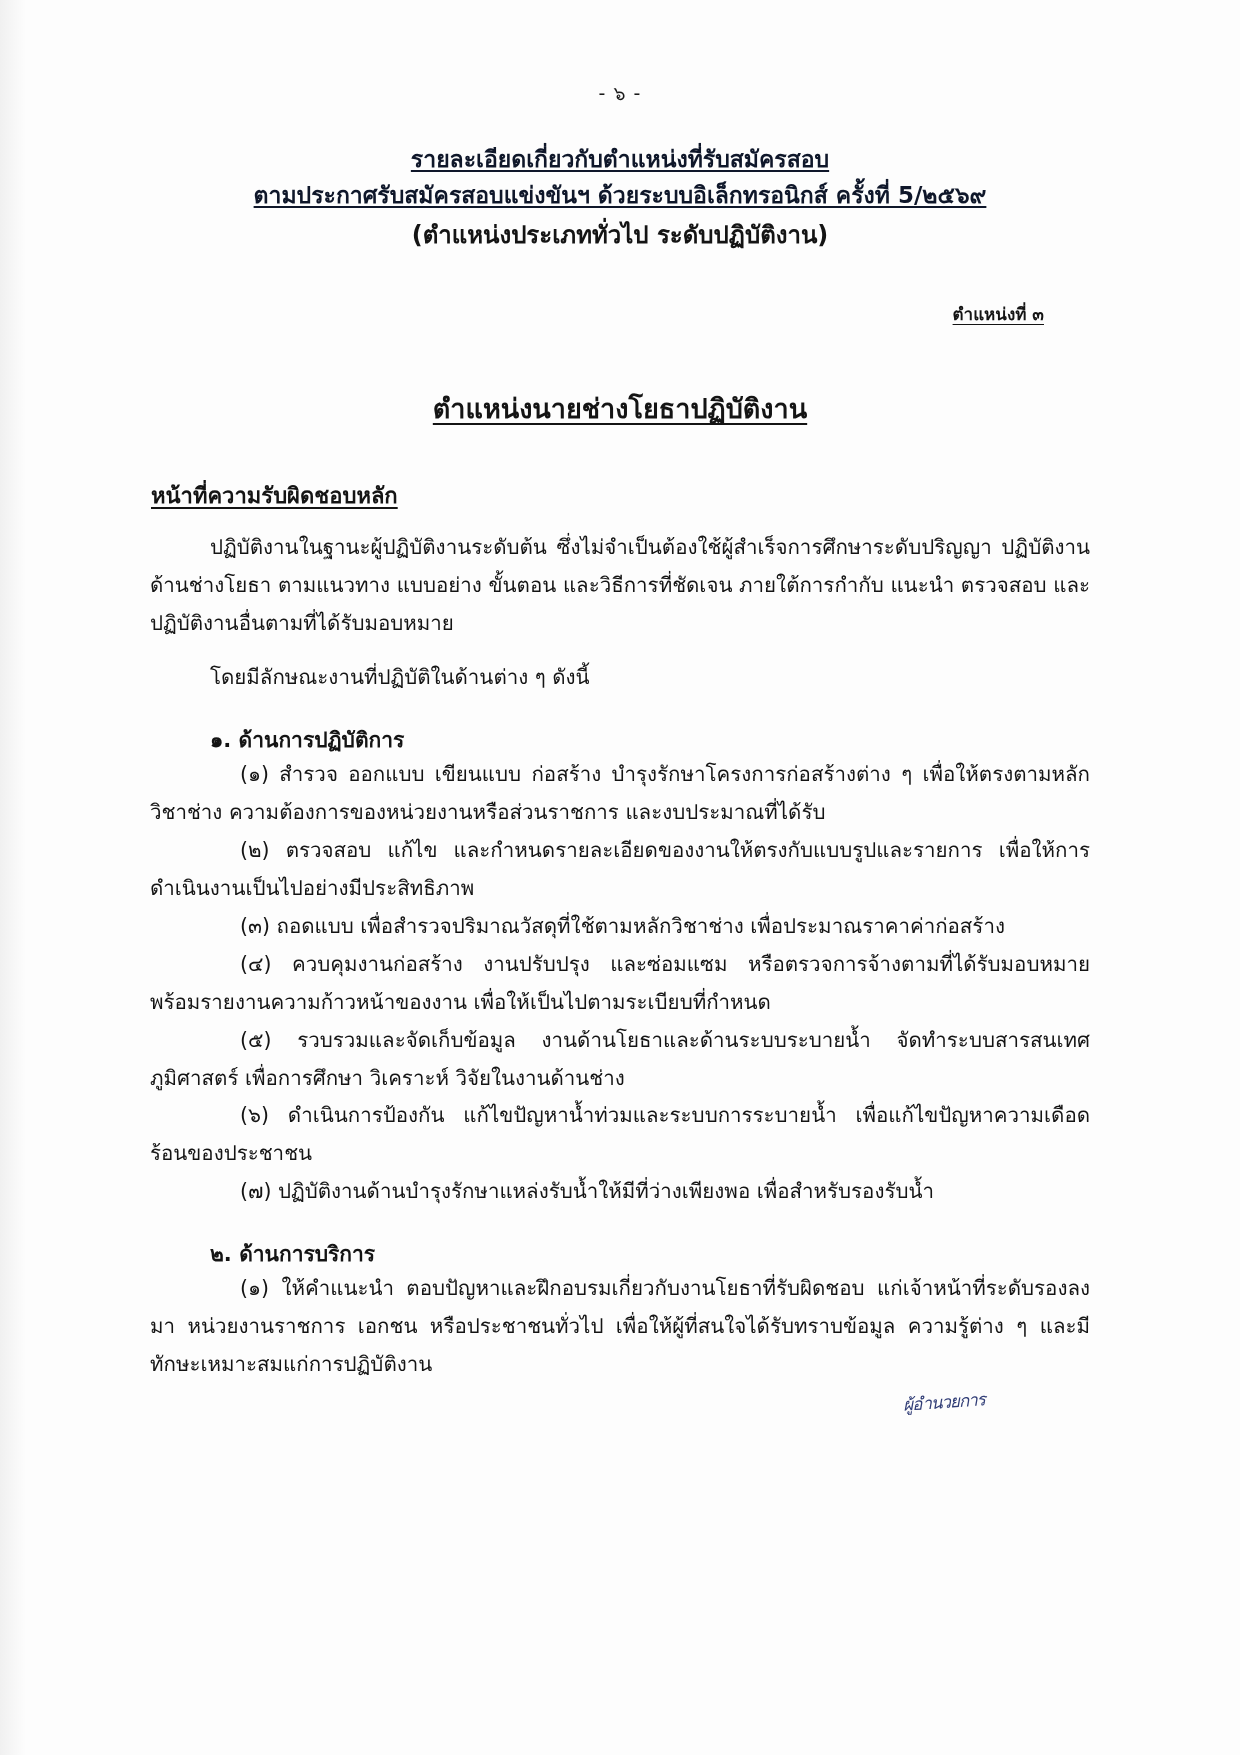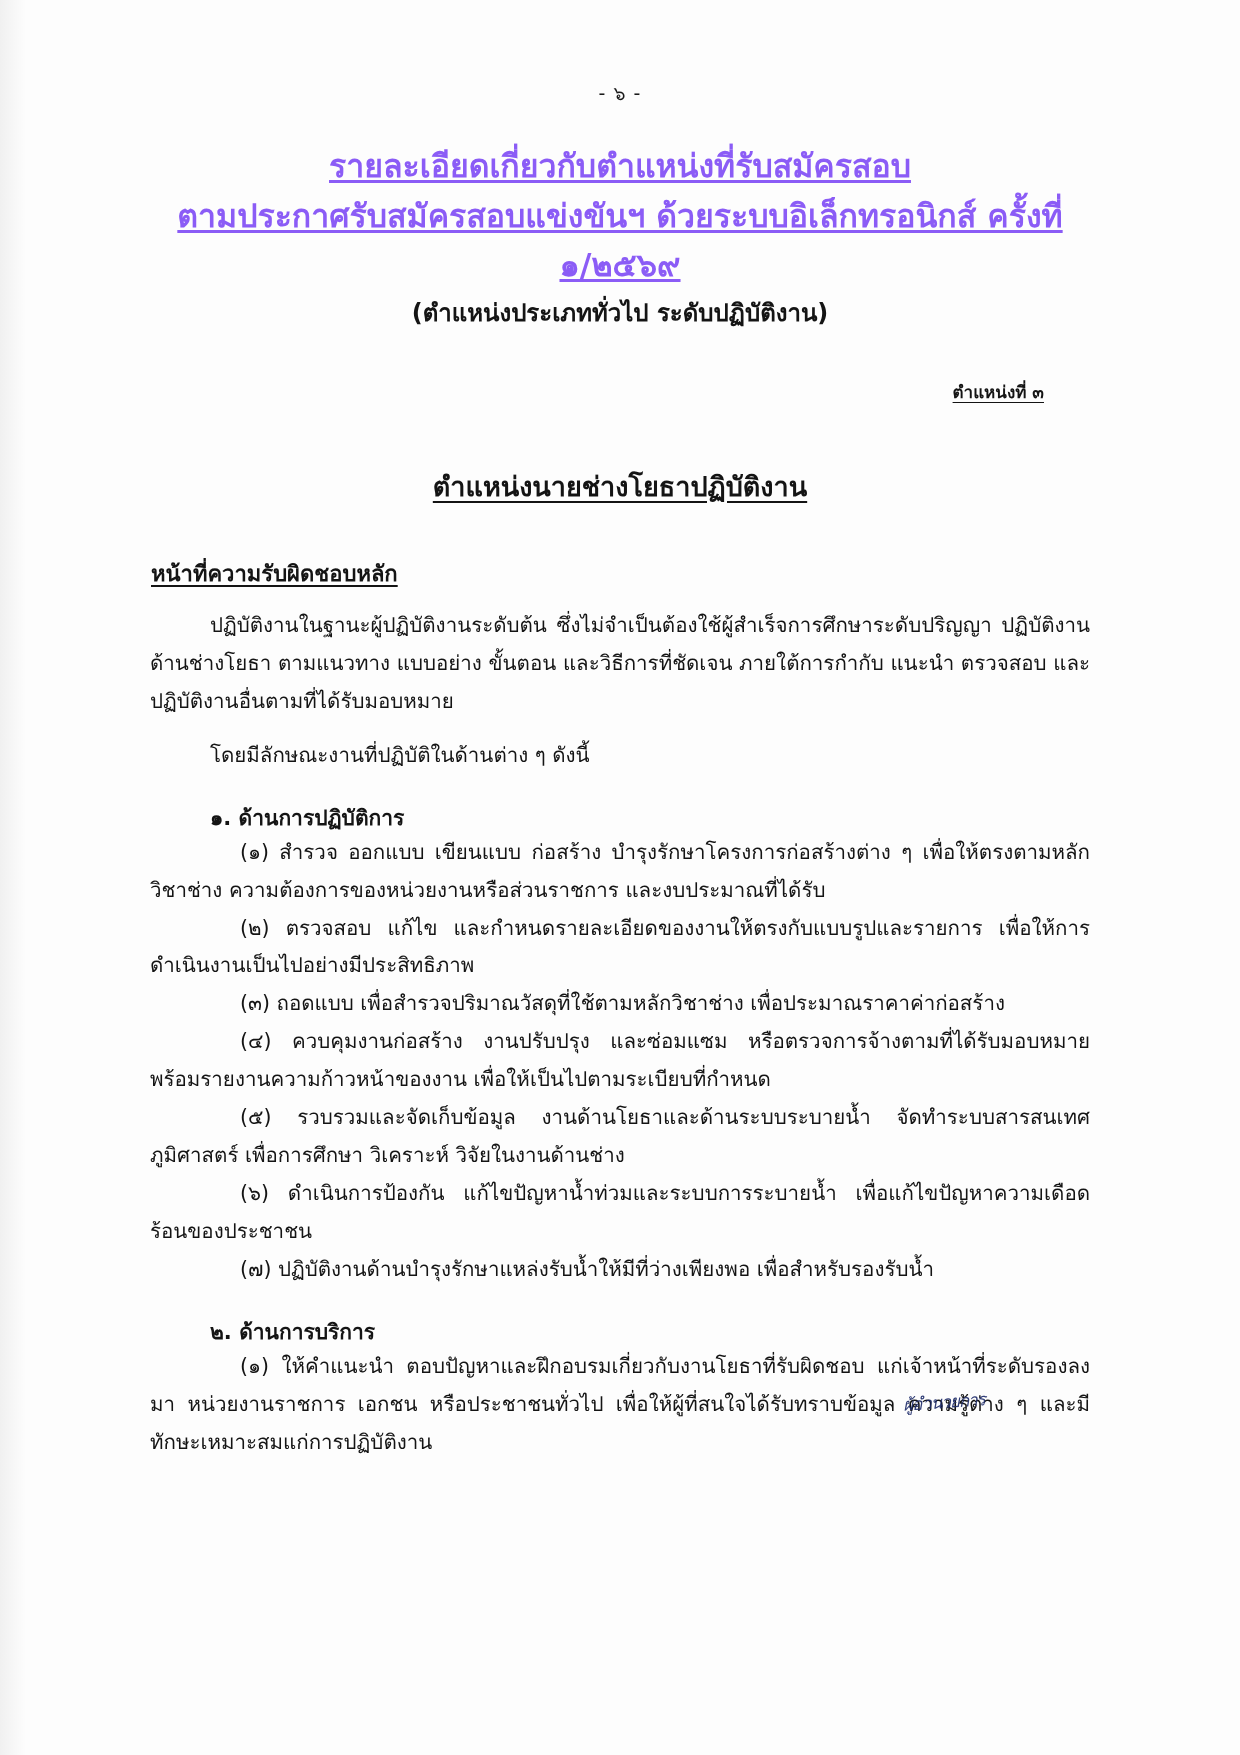--- a/index.html
+++ b/index.html
@@ -29,23 +29,23 @@
     letter-spacing: 1px;
     margin-top: 8px;
     margin-bottom: 34px;
     color: #1a1a1a;
   }
   .heading-block {
     text-align: center;
     line-height: 1.55;
   }
   .heading-line {
-    font-size: 32px;
+    font-size: 23px;
     font-weight: 600;
-    color: #8b5cf6;
+    color: #0f172a;
     display: block;
   }
   .underline {
     text-decoration: underline;
     text-underline-offset: 3px;
   }
   .heading-sub {
     font-size: 24px;
     font-weight: 600;
     display: block;
@@ -125,21 +125,21 @@
 </head>
 <body>
 
 <div class="page">
   <div class="edge-smudge"></div>
 
   <div class="page-number">- ๖ -</div>
 
   <div class="heading-block">
     <span class="heading-line underline">รายละเอียดเกี่ยวกับตำแหน่งที่รับสมัครสอบ</span>
-    <span class="heading-line underline">ตามประกาศรับสมัครสอบแข่งขันฯ ด้วยระบบอิเล็กทรอนิกส์ ครั้งที่ ๑/๒๕๖๙</span>
+    <span class="heading-line underline">ตามประกาศรับสมัครสอบแข่งขันฯ ด้วยระบบอิเล็กทรอนิกส์ ครั้งที่ 5/๒๕๖๙</span>
     <span class="heading-sub">(ตำแหน่งประเภททั่วไป ระดับปฏิบัติงาน)</span>
   </div>
 
   <div class="position-no">ตำแหน่งที่ ๓</div>
 
   <div class="position-title">ตำแหน่งนายช่างโยธาปฏิบัติงาน</div>
 
   <div class="section-head">หน้าที่ความรับผิดชอบหลัก</div>
 
   <div class="para">ปฏิบัติงานในฐานะผู้ปฏิบัติงานระดับต้น ซึ่งไม่จำเป็นต้องใช้ผู้สำเร็จการศึกษาระดับปริญญา ปฏิบัติงานด้านช่างโยธา ตามแนวทาง แบบอย่าง ขั้นตอน และวิธีการที่ชัดเจน ภายใต้การกำกับ แนะนำ ตรวจสอบ และปฏิบัติงานอื่นตามที่ได้รับมอบหมาย</div>

